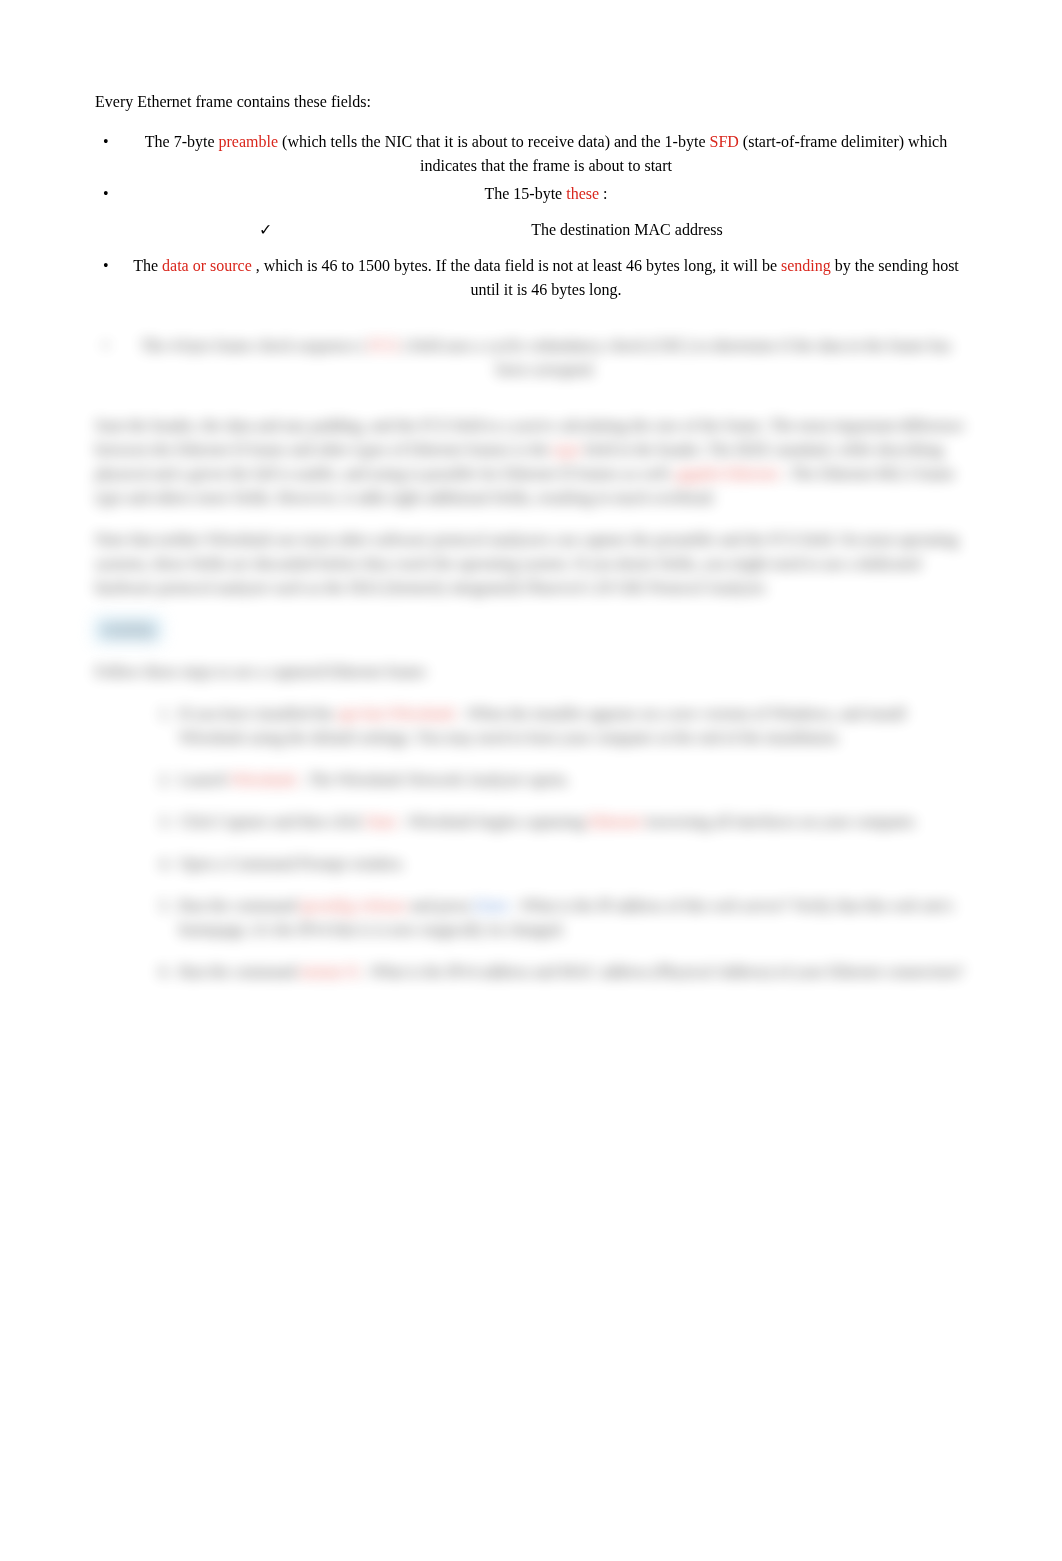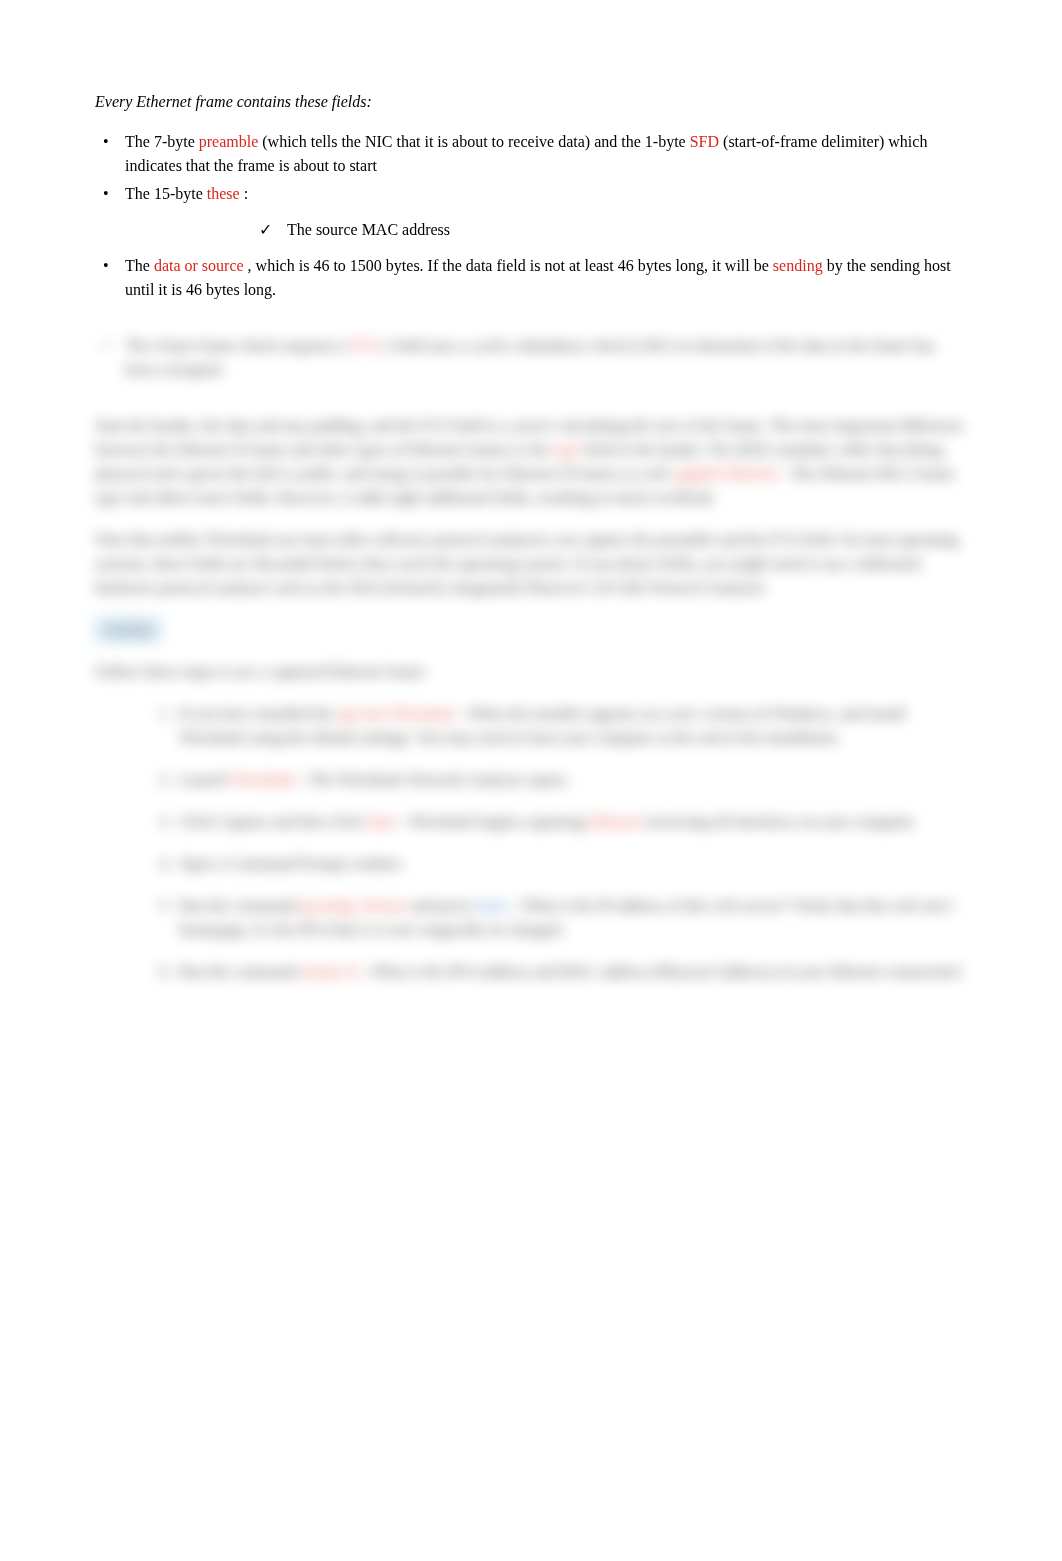--- a/index.html
+++ b/index.html
@@ -11,26 +11,26 @@
       font-family: 'Times New Roman', Times, serif;
       font-size: 16px;
       line-height: 1.5;
       color: #000;
       background: #fff;
       width: 1062px;
       padding: 90px 95px 60px 95px;
     }
     .intro {
       margin-bottom: 16px;
-      font-style: italic;
     }
     ul.main-list {
       list-style: none;
       padding-left: 0;
       margin-bottom: 32px;
+      text-align: center;
     }
     ul.main-list > li {
       position: relative;
       padding-left: 30px;
       margin-bottom: 4px;
     }
     ul.main-list > li::before {
       content: "•";
       position: absolute;
       left: 8px;
@@ -106,21 +106,21 @@
     <span class="term">preamble</span>
     <span> (which tells the NIC that it is about to receive data) and the 1-byte </span>
     <span class="term">SFD</span>
     <span> (start-of-frame delimiter) which indicates that the frame is about to start</span>
   </li>
   <li>
     <span>The 15-byte </span>
     <span class="term">these</span>
     <span> :</span>
     <ul class="sublist">
-      <li>The source MAC address</li>
+      <li>The destination MAC address</li>
     </ul>
   </li>
   <li>
     <span>The </span>
     <span class="term">data or source</span>
     <span> , which is 46 to 1500 bytes. If the data field is not at least 46 bytes long, it will be </span>
     <span class="term">sending</span>
     <span> by the sending host until it is 46 bytes long.</span>
   </li>
 </ul>

